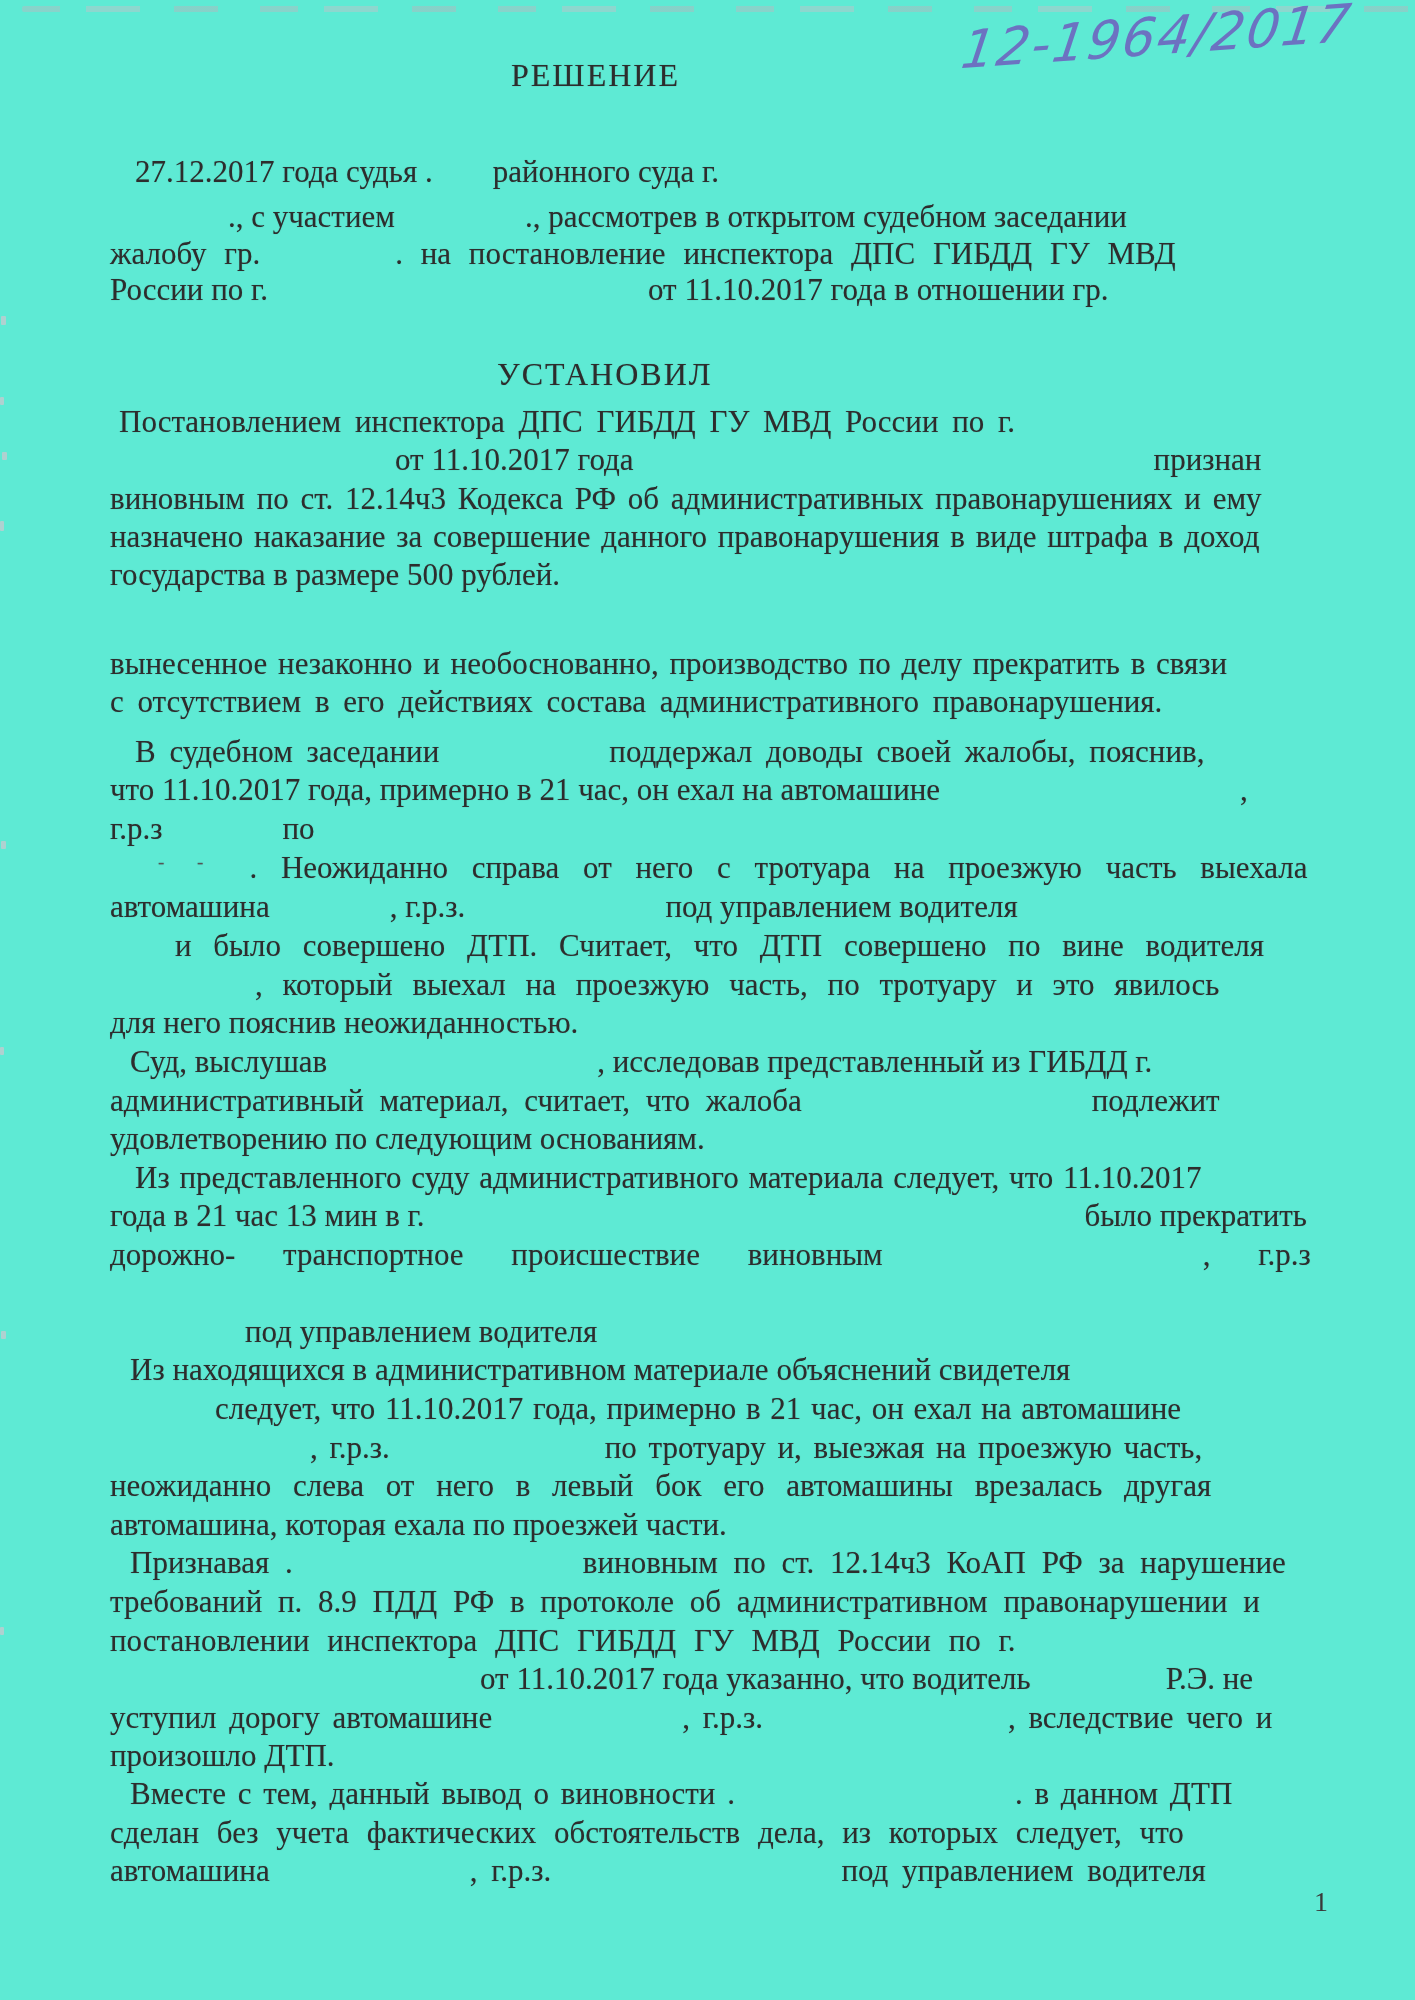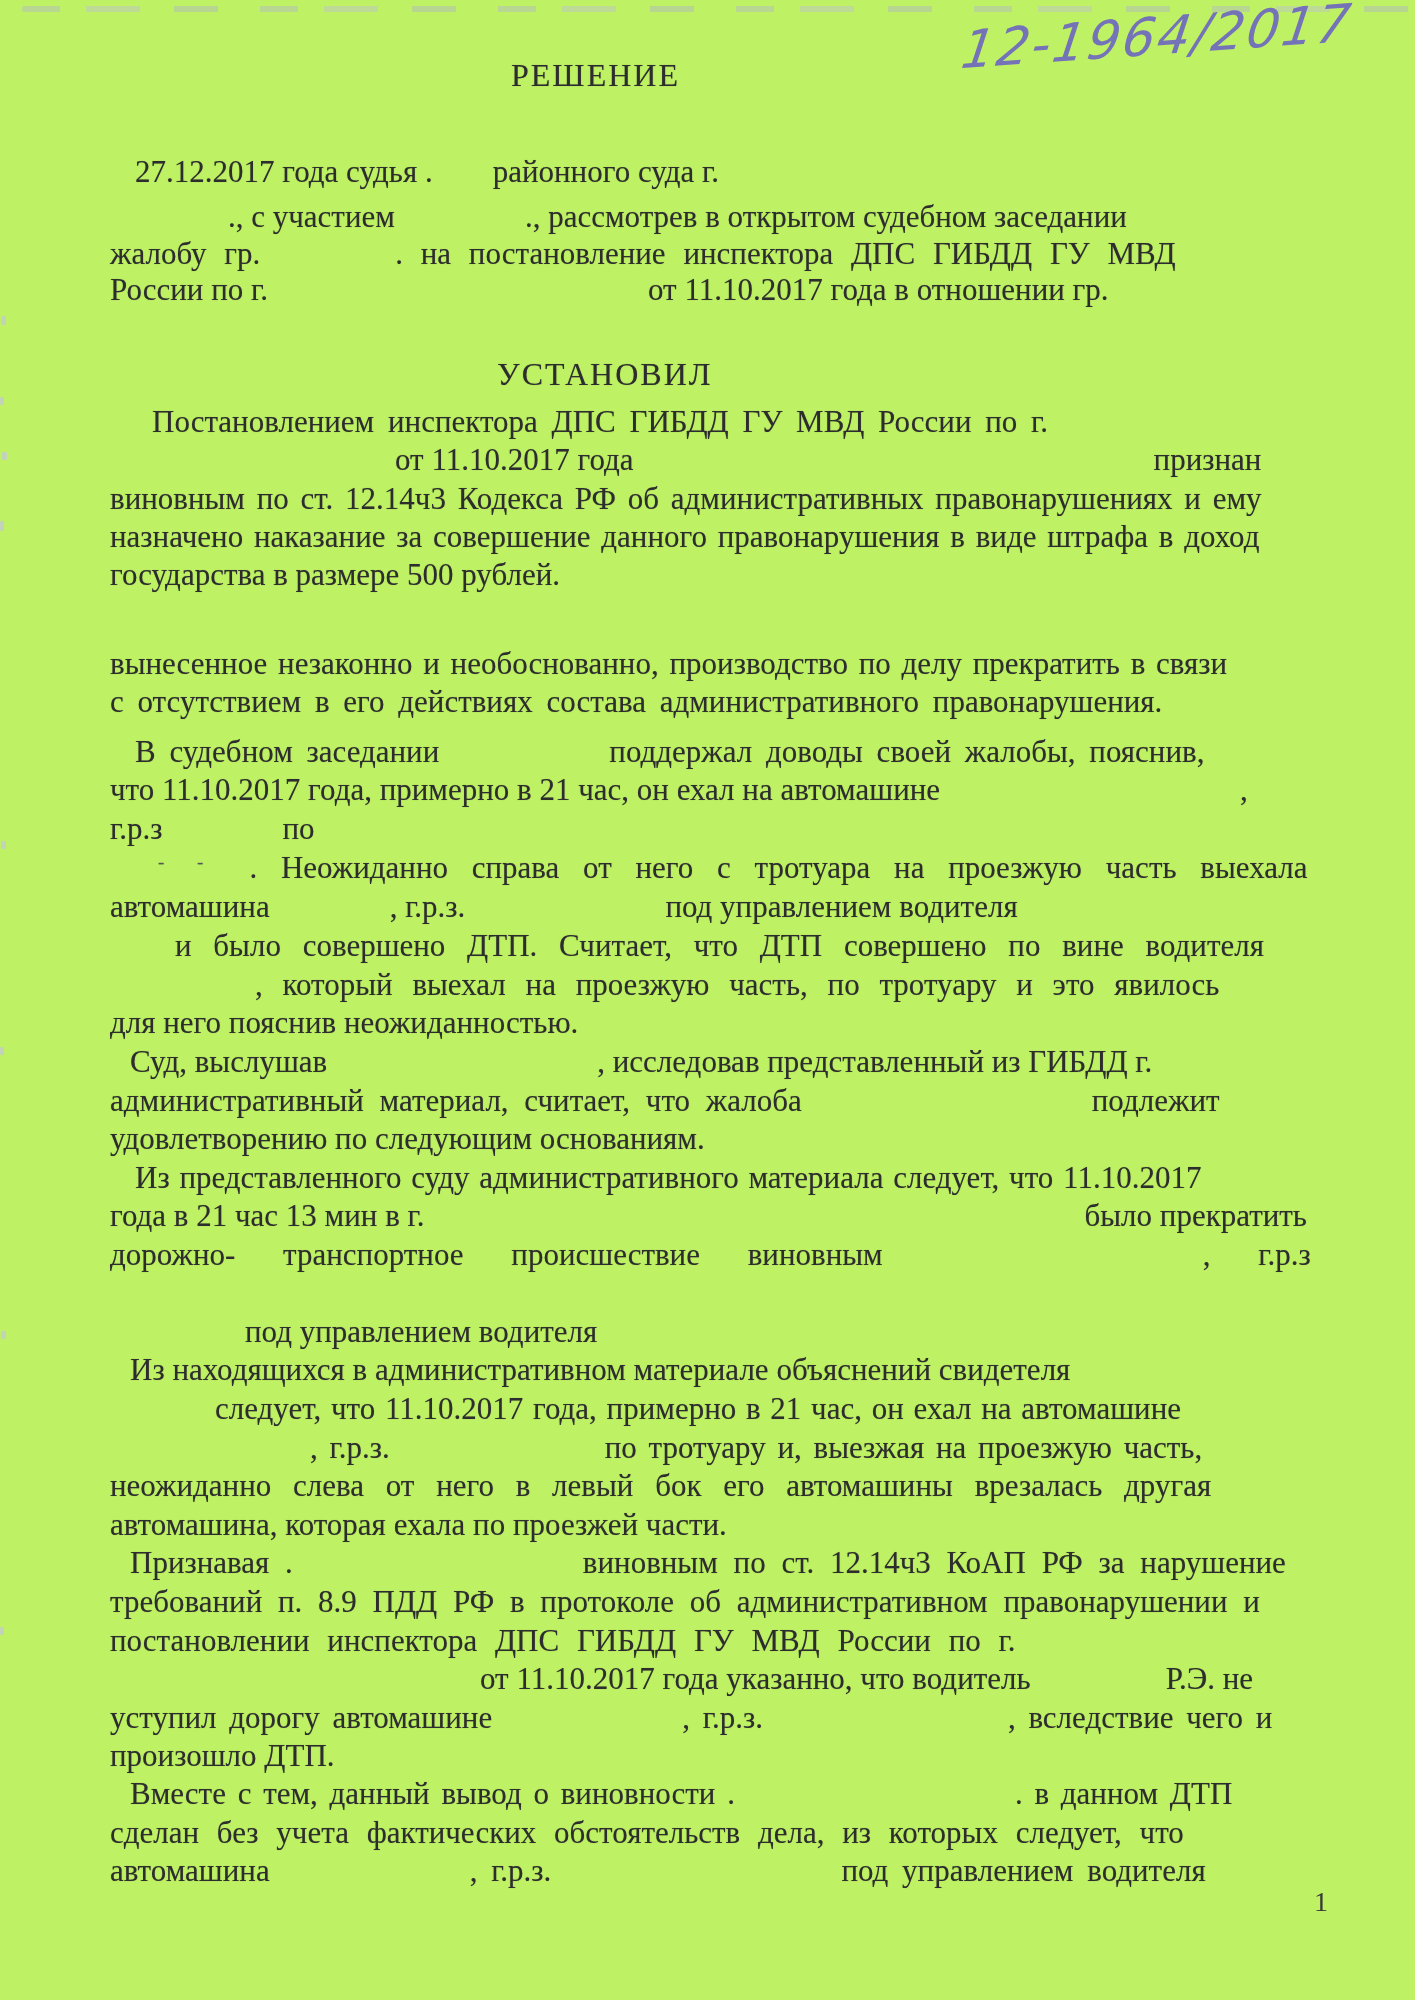--- a/index.html
+++ b/index.html
@@ -3,21 +3,21 @@
 <meta charset="utf-8">
 <style>
   html,body{margin:0;padding:0;}
   body{
     width:1415px;height:2000px;
     background:#fbfcfc;
     font-family:"Liberation Serif","DejaVu Serif",serif;
   }
   .page{
     position:absolute;inset:0;overflow:hidden;
-    background:#bef264;color:#2d2d2d;
+    background:#5eead4;color:#2d2d2d;
   }
   .line{
     position:absolute;white-space:nowrap;
     font-size:31px;line-height:38px;
     text-shadow:0 0 1px rgba(45,45,45,.35);
   }
   .gap{display:inline-block;height:2px;vertical-align:baseline;}
   .dashes{
     display:inline-block;font-size:19px;letter-spacing:6px;
     position:relative;top:-10px;color:#555;
@@ -73,21 +73,21 @@
   <div class="doc-title">РЕШЕНИЕ</div>
 
   <div class="case-number" style="color:#6e66c0;">12-1964/2017</div>
 
   <div class="section-heading">УСТАНОВИЛ</div>
 
   <div class="line" style="top: 153px; left: 135px;"><span>27.12.2017 года судья .</span><span class="gap" style="width: 60px;"></span><span>районного суда г.</span></div>
     <div class="line" style="top: 198px; left: 228px;"><span>., с участием</span><span class="gap" style="width: 130px;"></span><span>., рассмотрев в открытом судебном заседании</span></div>
     <div class="line" style="top: 235px; left: 110px; word-spacing: 10px;"><span>жалобу гр.</span><span class="gap" style="width: 135px;"></span><span>. на постановление инспектора ДПС ГИБДД ГУ МВД</span></div>
     <div class="line" style="top: 271px; left: 110px;"><span>России по г.</span><span class="gap" style="width: 380px;"></span><span>от 11.10.2017 года в отношении гр.</span></div>
-    <div class="line" style="top: 403px; left: 152px; word-spacing: 6px;"><span>Постановлением инспектора ДПС ГИБДД ГУ МВД России по г.</span></div>
+    <div class="line" style="top: 403px; left: 119px; word-spacing: 6px;"><span>Постановлением инспектора ДПС ГИБДД ГУ МВД России по г.</span></div>
     <div class="line" style="top: 441px; left: 395px;"><span>от 11.10.2017 года</span><span class="gap" style="width: 520px;"></span><span>признан</span></div>
     <div class="line" style="top: 480px; left: 110px; word-spacing: 4px;"><span>виновным по ст. 12.14ч3 Кодекса РФ об административных правонарушениях и ему</span></div>
     <div class="line" style="top: 518px; left: 110px; word-spacing: 3px;"><span>назначено наказание за совершение данного правонарушения в виде штрафа  в доход</span></div>
     <div class="line" style="top: 556px; left: 110px;"><span>государства в размере 500 рублей.</span></div>
     <div class="line" style="top: 645px; left: 110px; word-spacing: 3px;"><span>вынесенное незаконно и необоснованно, производство по делу прекратить в связи</span></div>
     <div class="line" style="top: 683px; left: 110px; word-spacing: 6px;"><span>с отсутствием в его действиях состава административного правонарушения.</span></div>
     <div class="line" style="top: 733px; left: 135px; word-spacing: 6px;"><span>В судебном заседании</span><span class="gap" style="width: 170px;"></span><span>поддержал доводы своей жалобы, пояснив,</span></div>
     <div class="line" style="top: 771px; left: 110px;"><span>что 11.10.2017 года, примерно в 21 час, он ехал на автомашине</span><span class="gap" style="width: 300px;"></span><span>,</span></div>
     <div class="line" style="top: 810px; left: 110px;"><span>г.р.з</span><span class="gap" style="width: 120px;"></span><span>по</span></div>
     <div class="line" style="top: 849px; left: 110px; word-spacing: 16px; margin-left: 48px;"><span class="dashes">- -</span><span class="gap" style="width: 40px;"></span><span>. Неожиданно справа от него с тротуара на проезжую часть выехала</span></div>

